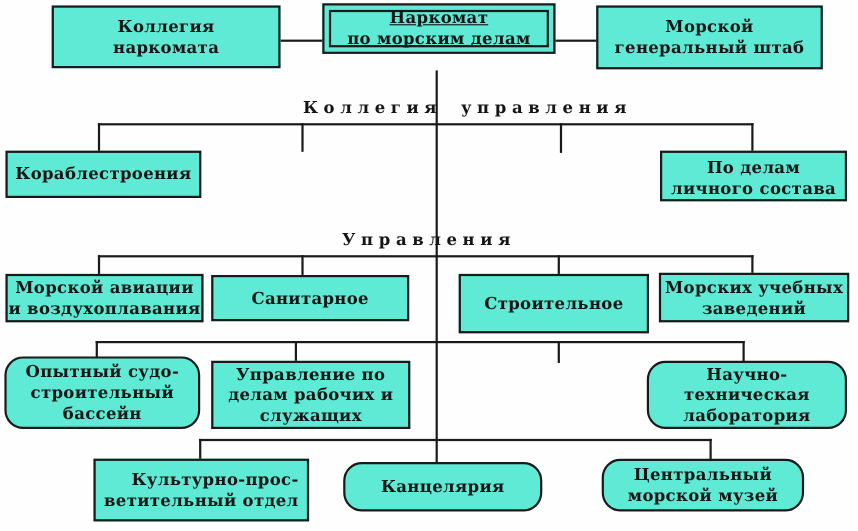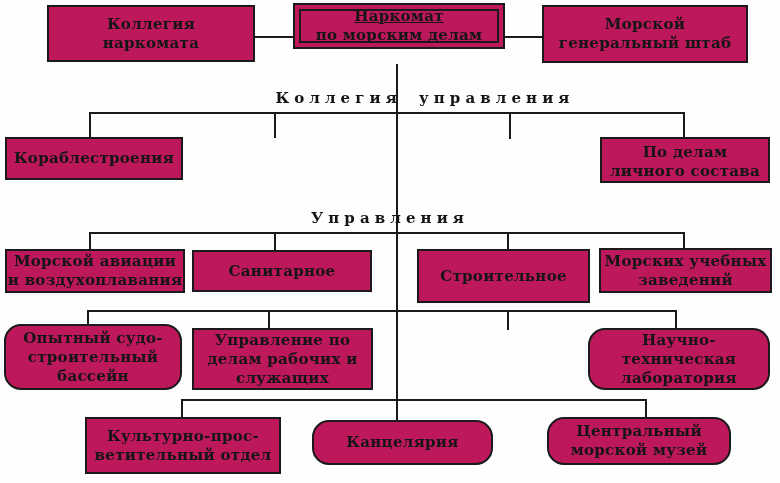--- a/index.html
+++ b/index.html
@@ -2,21 +2,21 @@
 <html><head>
 <meta charset="utf-8">
 <style>
   html,body{margin:0;padding:0;background:#fff;}
   #canvas{
     position:relative;width:780px;height:483px;background:#fefefe;
     font-family:"DejaVu Serif","Liberation Serif",serif;
     color:#151515;overflow:hidden;
   }
   .node{
-    position:absolute;border:2px solid #1a1a1a;background:#be185d;
+    position:absolute;border:2px solid #1a1a1a;background:#5eead4;
     display:flex;align-items:center;justify-content:center;
     box-sizing:border-box;text-align:center;
   }
   .node .lbl{
     white-space:pre-line;font-weight:bold;font-size:15px;line-height:19px;
     letter-spacing:0.02em;
   }
   .node.rounded{border-radius:17px;}
   .node.double{padding:4px;}
   .node.double .inner{
@@ -124,21 +124,21 @@
 служащих</span>
   </div>
 
 
   <div class="node rounded" style="left:588px;top:328px;width:182px;height:62px;">
     <span class="lbl">Научно-
 техническая
 лаборатория</span>
   </div>
 
-  <div class="node" style="left:85px;top:417px;width:196px;height:57px;">
+  <div class="node" style="left:85px;top:417px;width:196px;height:57px;text-align:right;">
     <span class="lbl">Культурно-прос-
 ветительный отдел</span>
   </div>
 
   <div class="node rounded" style="left:312px;top:420px;width:181px;height:45px;">
     <span class="lbl">Канцелярия</span>
   </div>
 
   <div class="node rounded" style="left:547px;top:417px;width:184px;height:48px;">
     <span class="lbl">Центральный

